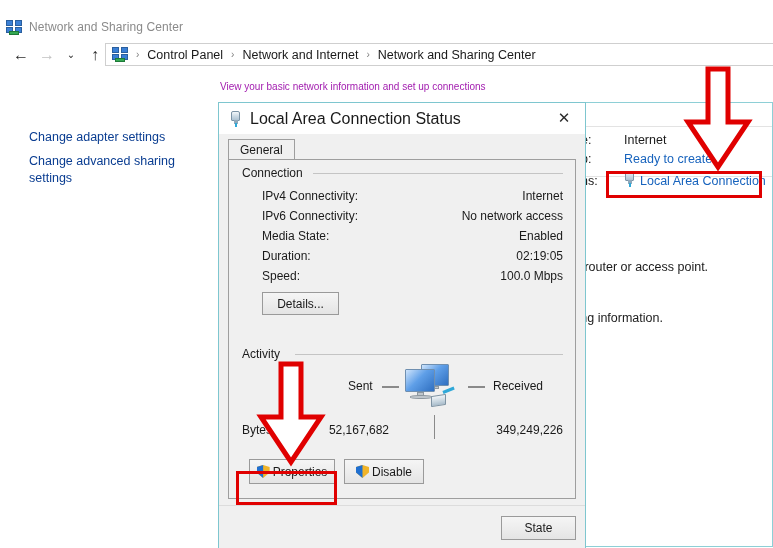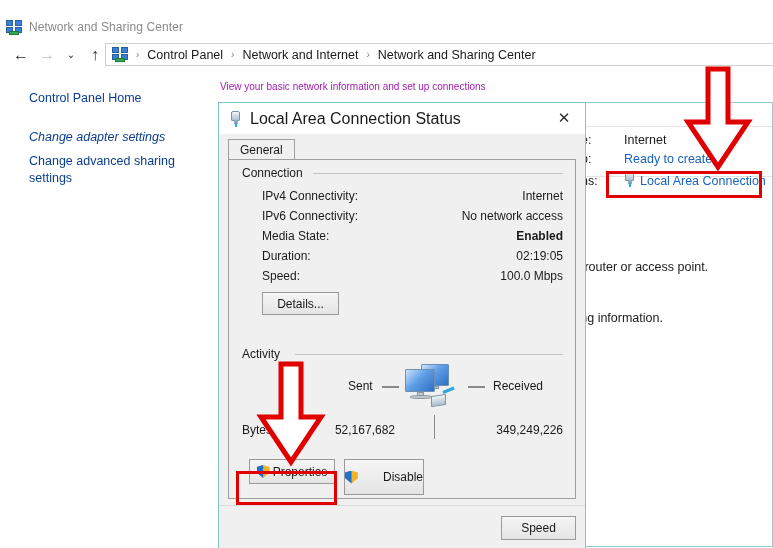--- a/index.html
+++ b/index.html
@@ -122,21 +122,21 @@
   }
   .side-link {
     position: absolute;
     font-size: 12.5px;
     color: #0a3d91;
     line-height: 17px;
     left: 29px;
     width: 175px;
   }
   .side-link.l1 { top: 19px; }
-  .side-link.l2 { top: 58px; font-style: italic; }
+  .side-link.l2 { top: 58px; }
   .side-link.l3 { top: 82px; }
 
   .content {
     position: absolute;
     left: 213px; top: 0;
     width: 560px; height: 493px;
     background: #ffffff;
   }
   .page-heading {
     position: absolute;
@@ -457,21 +457,20 @@
     <span class="crumb">Control Panel</span>
     <span class="crumb-sep">›</span>
     <span class="crumb">Network and Internet</span>
     <span class="crumb-sep">›</span>
     <span class="crumb">Network and Sharing Center</span>
   </div>
 
   <div class="page">
 
     <div class="sidebar">
-      <div class="side-link l1">Control Panel Home</div>
       <div class="side-link l2">Change adapter settings</div>
       <div class="side-link l3">Change advanced sharing settings</div>
     </div>
 
     <div class="content">
       <div class="page-heading">View your basic network information and set up connections</div>
 
       <div class="bg-panel"></div>
       <div class="bg-rule" style="top:55px;"></div>
       <div class="bg-rule" style="top:105px;"></div>
@@ -518,21 +517,21 @@
         <div class="grp-label" style="left:13px; top:6px;">Connection</div>
         <div class="grp-rule" style="left:84px; top:13px; width:250px;"></div>
 
         <div class="row-label" style="left:33px; top:29px;">IPv4 Connectivity:</div>
         <div class="row-value" style="left:184px; top:29px; width:150px;">Internet</div>
 
         <div class="row-label" style="left:33px; top:49px;">IPv6 Connectivity:</div>
         <div class="row-value" style="left:184px; top:49px; width:150px;">No network access</div>
 
         <div class="row-label" style="left:33px; top:69px;">Media State:</div>
-        <div class="row-value" style="left:184px; top:69px; width:150px;font-weight:bold;">Enabled</div>
+        <div class="row-value" style="left:184px; top:69px; width:150px;">Enabled</div>
 
         <div class="row-label" style="left:33px; top:89px;text-align:right;">Duration:</div>
         <div class="row-value" style="left:184px; top:89px; width:150px;">02:19:05</div>
 
         <div class="row-label" style="left:33px; top:109px;">Speed:</div>
         <div class="row-value" style="left:184px; top:109px; width:150px;">100.0 Mbps</div>
 
         <div class="btn" style="left:33px; top:132px; width:77px; height:23px;">Details...</div>
 
         <div class="grp-label" style="left:13px; top:187px;">Activity</div>
@@ -549,42 +548,42 @@
             <div class="plug"></div>
           </div>
         </div>
 
         <div class="row-label" style="left:119px; top:219px;">Sent</div>
         <div class="dash" style="left:153px; top:226px; width:17px;"></div>
         <div class="dash" style="left:239px; top:226px; width:17px;"></div>
         <div class="row-label" style="left:264px; top:219px;">Received</div>
 
         <div class="row-label" style="left:13px; top:263px;">Bytes:</div>
-        <div class="row-value" style="left:90px; top:263px; width:76px;text-align:right;">52,167,682</div>
+        <div class="row-value" style="left:84px; top:263px; width:76px;text-align:right;">52,167,682</div>
         <div class="vbar" style="left:205px; top:255px; height:24px;"></div>
         <div class="row-value" style="left:234px; top:263px; width:100px;text-align:right;">349,249,226</div>
 
         <div class="btn" style="left:20px; top:299px; width:86px; height:25px;">
           <span class="shield">
               <span class="sh"></span>
               <span class="shl"></span>
             </span>
           <span>Properties</span>
         </div>
-        <div class="btn" style="left:115px; top:299px; width:80px; height:36px;justify-content:space-between;">
+        <div class="btn" style="left:115px; top:299px; width:80px; height:25px;">
           <span class="shield">
               <span class="sh"></span>
               <span class="shl"></span>
             </span>
           <span>Disable</span>
         </div>
       </div>
 
       <div class="dlg-footer-rule"></div>
-      <div class="btn" style="left:282px; top:382px; width:75px; height:24px;">Speed</div>
+      <div class="btn" style="left:282px; top:382px; width:75px; height:24px;">State</div>
     </div>
   </div>
 
   <div class="redbox" style="left:606px; top:155px; width:156px; height:27px;"></div>
 
   <div class="redbox" style="left:236px; top:455px; width:101px; height:34px;"></div>
 
   <svg class="arrow" style="left:683px; top:48px;" width="70" height="110" viewBox="0 0 70 110">
     <polygon points="25,5 45,5 45,58 65,58 35,103 5,58 25,58" fill="#ffffff" stroke="#e00000" stroke-width="5" stroke-linejoin="miter"></polygon>
   </svg>

